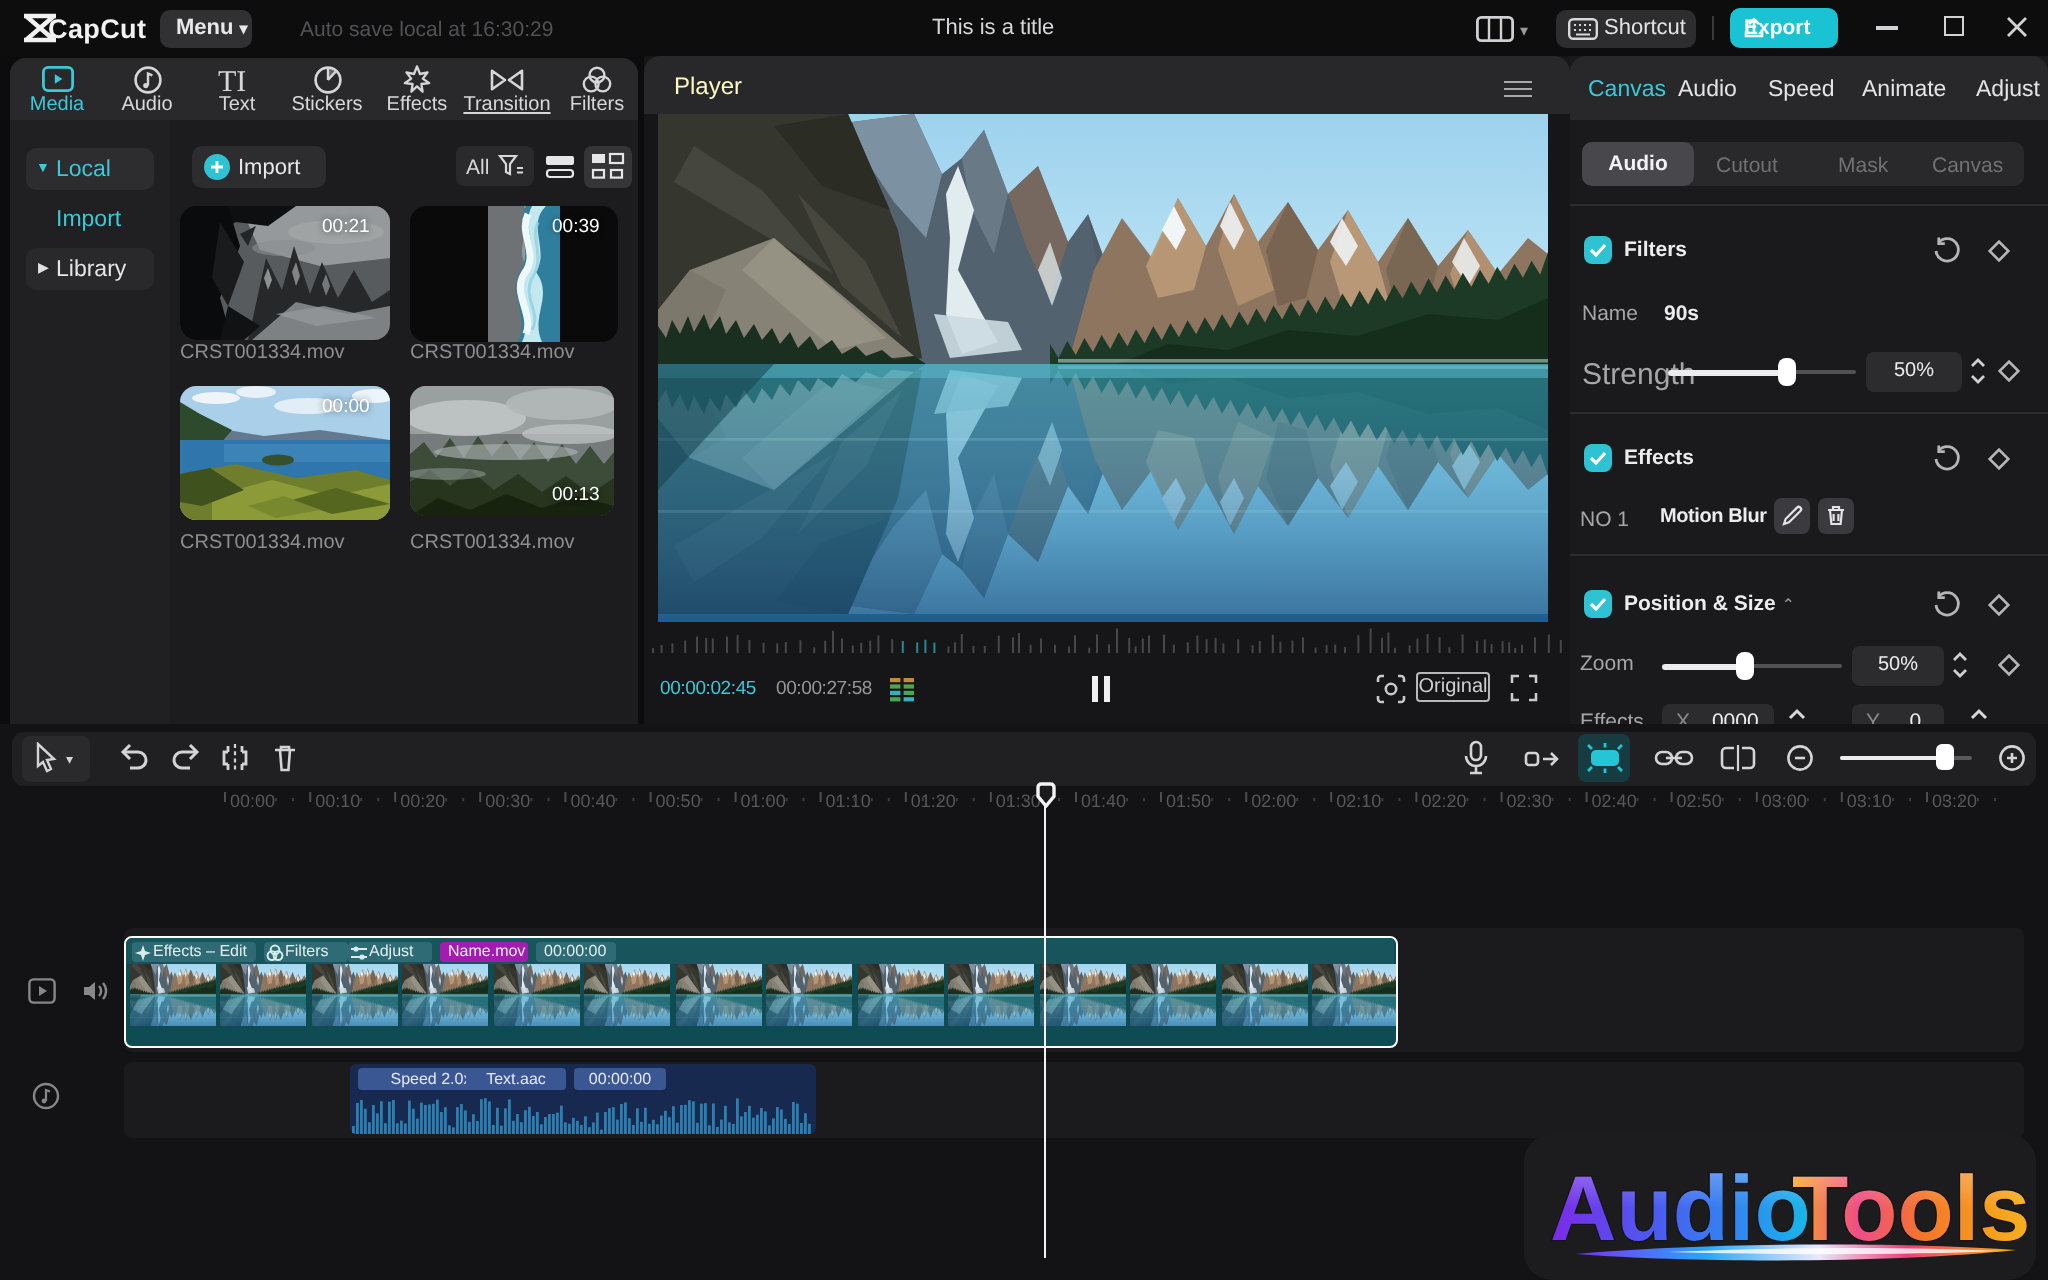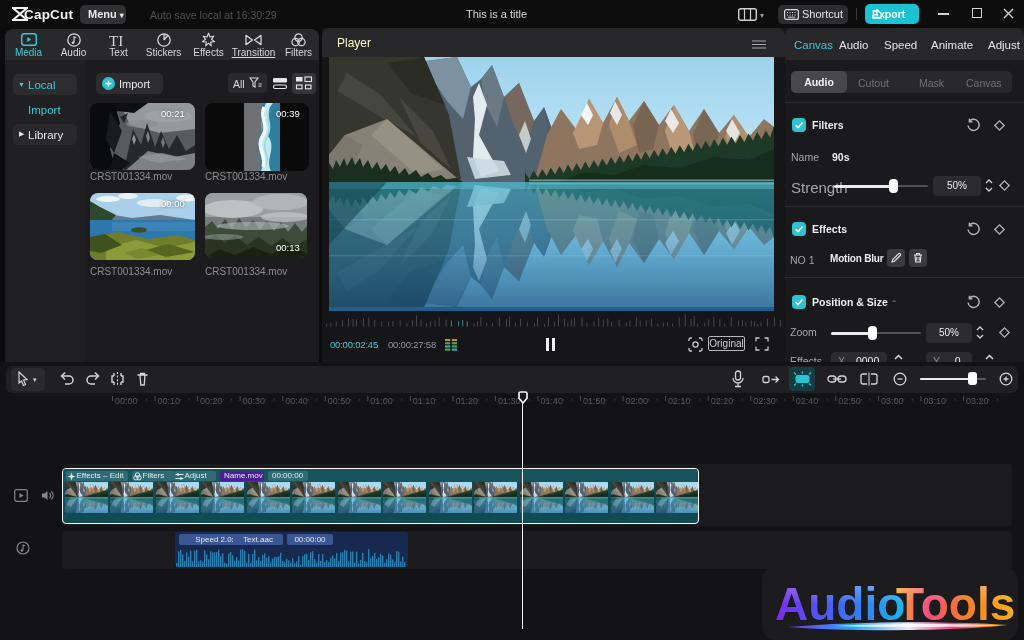--- a/index.html
+++ b/index.html
@@ -784,21 +784,21 @@
         <div class="abs" style="left:69px;top:1.5px;width:42px;height:10.5px;background:#2e6b74;border-radius:2px;color:#e2eeee;font-size:8px;line-height:10.5px;white-space:nowrap;"><span style="margin-left:10.5px;">Filters</span><svg class="abs" style="left:1px;top:1px" width="9" height="9" viewBox="0 0 9 9">
             <circle cx="4.5" cy="3" r="2.2" stroke="#d8ecec" fill="none"></circle>
             <circle cx="3" cy="5.8" r="2.2" stroke="#d8ecec" fill="none"></circle>
             <circle cx="6" cy="5.8" r="2.2" stroke="#d8ecec" fill="none"></circle>
           </svg></div>
         <div class="abs" style="left:111px;top:1.5px;width:42px;height:10.5px;background:#2e6b74;border-radius:2px;color:#e2eeee;font-size:8px;line-height:10.5px;white-space:nowrap;"><span style="margin-left:10.5px;">Adjust</span><svg class="abs" style="left:1px;top:1px" width="9" height="9" viewBox="0 0 9 9">
             <path d="M0.5,2.5 h8 M0.5,6.5 h8" stroke="#d8ecec"></path>
             <circle cx="3" cy="2.5" r="1.3" fill="#d8ecec"></circle>
             <circle cx="6" cy="6.5" r="1.3" fill="#d8ecec"></circle>
           </svg></div>
-        <div class="abs" style="left:157px;top:1.5px;width:44px;height:10.5px;background:#4c1d95;border-radius:2px;color:#e2eeee;font-size:8px;line-height:10.5px;white-space:nowrap;"><span style="margin-left:4px;">Name.mov</span></div>
+        <div class="abs" style="left:157px;top:1.5px;width:44px;height:10.5px;background:#a21caf;border-radius:2px;color:#e2eeee;font-size:8px;line-height:10.5px;white-space:nowrap;"><span style="margin-left:4px;">Name.mov</span></div>
         <div class="abs" style="left:205px;top:1.5px;width:40px;height:10.5px;background:#2e6b74;border-radius:2px;color:#e2eeee;font-size:8px;line-height:10.5px;white-space:nowrap;"><span style="margin-left:4px;">00:00:00</span></div>
         <div class="abs" style="left:1.5px;top:13px;width:43px;height:31px;overflow:hidden;">
           <svg width="43" height="31" viewBox="0 26 445 200" preserveAspectRatio="none">
             <use href="#scene"></use>
             <use href="#water"></use>
           </svg>
         </div>
         <div class="abs" style="left:47px;top:13px;width:43px;height:31px;overflow:hidden;">
           <svg width="43" height="31" viewBox="0 26 445 200" preserveAspectRatio="none">
             <use href="#scene"></use>

